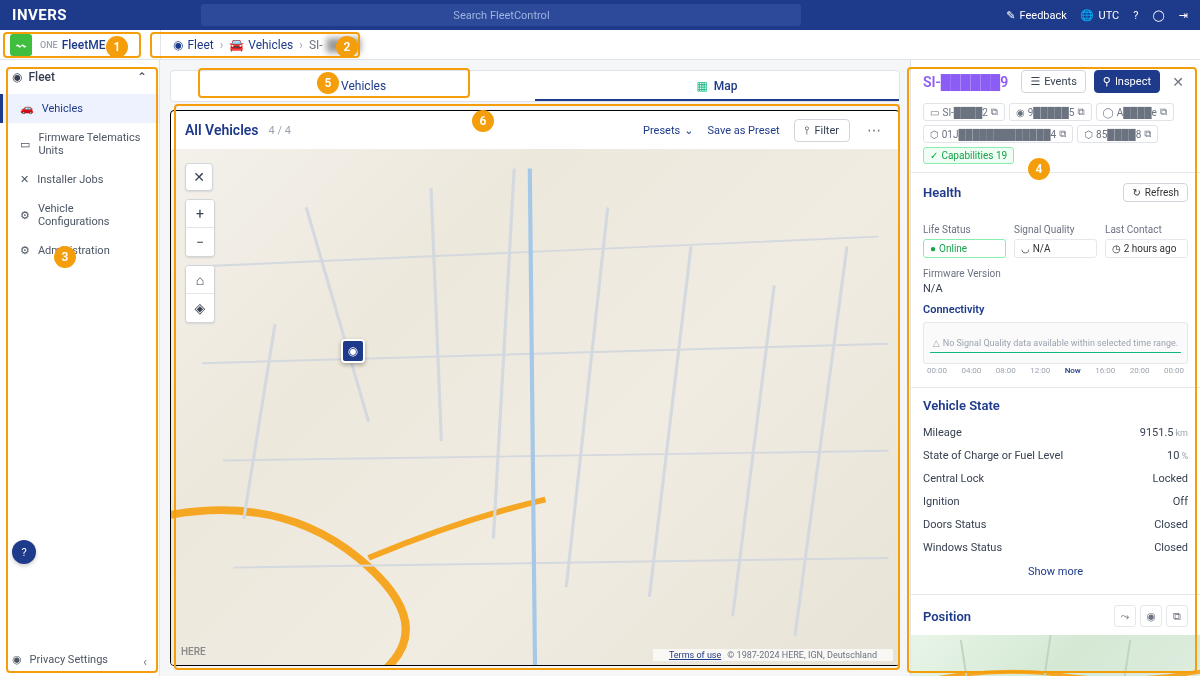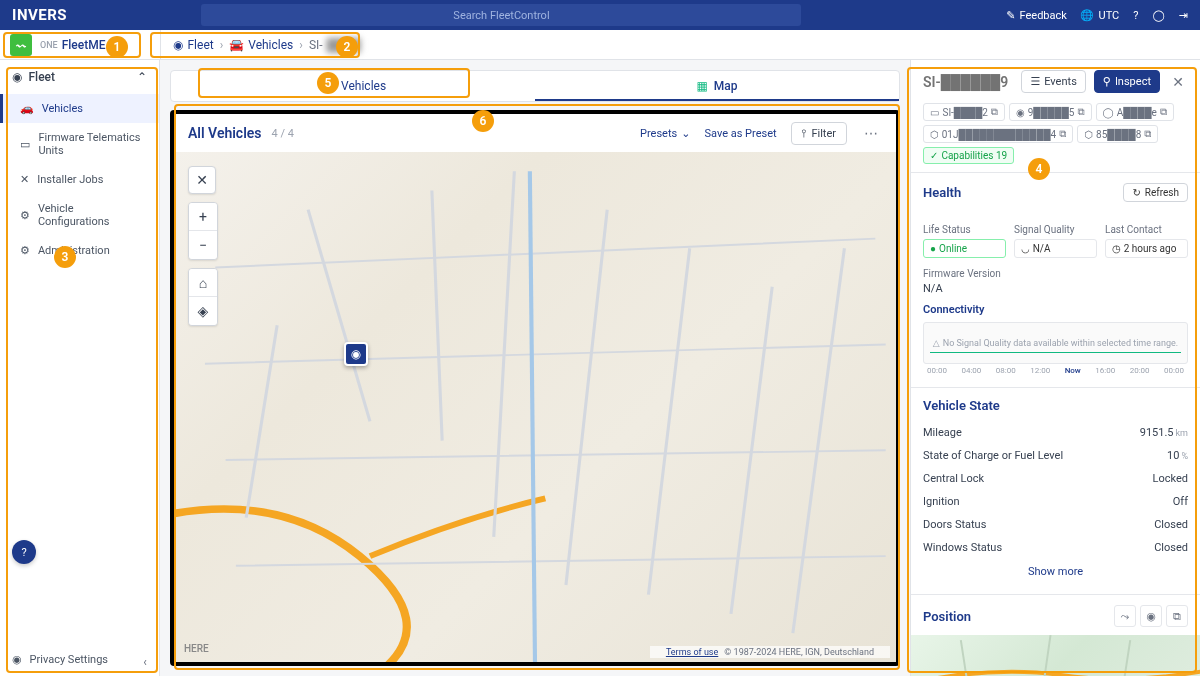--- a/index.html
+++ b/index.html
@@ -21,42 +21,42 @@
 .sidebar{width:160px;background:#fff;border-right:1px solid #e0e3e8;display:flex;flex-direction:column;position:relative}
 .side-head{padding:10px 12px;display:flex;align-items:center;justify-content:space-between;color:#374151;font-weight:500;cursor:pointer}
 .side-item{padding:8px 12px 8px 20px;display:flex;align-items:center;gap:8px;color:#4b5563;font-size:11px;cursor:pointer}
 .side-item.active{background:#eef2ff;color:#1e3a8a;border-left:3px solid #1e3a8a;padding-left:17px}
 .side-footer{margin-top:auto;padding:10px 12px;display:flex;align-items:center;gap:8px;color:#4b5563;font-size:11px;cursor:pointer}
 .side-collapse{position:absolute;bottom:6px;right:6px;width:16px;height:16px;display:flex;align-items:center;justify-content:center;color:#6b7280;cursor:pointer}
 .center{flex:1;padding:10px;display:flex;flex-direction:column;gap:8px;position:relative}
 .tabs{height:32px;background:#fff;border-radius:4px;display:flex;border:1px solid #e0e3e8}
 .tab{flex:1;display:flex;align-items:center;justify-content:center;gap:6px;font-size:12px;color:#1e3a8a;cursor:pointer}
 .tab.active{box-shadow:inset 0 -2px 0 #1e3a8a;font-weight:500}
-.content{flex:1;background:#fff;border-radius:4px;border:4px solid #000000;display:flex;flex-direction:column;overflow:hidden}
+.content{flex:1;background:#fff;border-radius:4px;border:1px solid #000000;display:flex;flex-direction:column;overflow:hidden}
 .content-head{height:38px;display:flex;align-items:center;padding:0 14px;gap:10px}
 .title{font-size:14px;font-weight:600;color:#1e3a8a}
 .count{font-size:11px;color:#9ca3af}
 .head-right{margin-left:auto;display:flex;align-items:center;gap:14px;font-size:11px;color:#1e3a8a}
 .link{cursor:pointer;display:flex;align-items:center;gap:4px}
 .filter-btn{border:1px solid #d1d5db;border-radius:4px;padding:4px 10px;display:flex;align-items:center;gap:5px;cursor:pointer;color:#374151}
 .more-btn{cursor:pointer;color:#6b7280;font-size:14px;letter-spacing:1px;padding:0 3px}
 .map{flex:1;position:relative;background:linear-gradient(135deg,#f4f1eb 0%,#ede8dc 30%,#f0ece2 60%,#e8e3d6 100%);overflow:hidden}
 .map svg{position:absolute;inset:0;width:100%;height:100%}
 .map-ctrl{position:absolute;left:14px;top:14px;display:flex;flex-direction:column;gap:8px}
 .mc-btn{width:28px;height:28px;background:#fff;border:1px solid #d1d5db;border-radius:4px;display:flex;align-items:center;justify-content:center;cursor:pointer;font-size:14px;color:#374151;box-shadow:0 1px 2px rgba(0,0,0,.1)}
 .mc-group{background:#fff;border:1px solid #d1d5db;border-radius:4px;overflow:hidden;box-shadow:0 1px 2px rgba(0,0,0,.1)}
 .mc-group .mc-btn{border:none;border-radius:0;border-bottom:1px solid #e5e7eb}
 .mc-group .mc-btn:last-child{border-bottom:none}
 .marker{position:absolute;left:170px;top:190px;width:24px;height:24px;background:#1e3a8a;border-radius:4px;display:flex;align-items:center;justify-content:center;color:#fff;border:2px solid #fff;box-shadow:0 2px 4px rgba(0,0,0,.3)}
 .map-attr{position:absolute;right:6px;bottom:4px;font-size:9px;color:#6b7280;background:rgba(255,255,255,.7);padding:1px 16px}
 .map-attr a{color:#1e3a8a;text-decoration:underline;margin-right:6px}
 .here-logo{position:absolute;left:10px;bottom:8px;font-size:10px;color:#888;font-weight:500}
 .right-panel{width:290px;background:#fff;border-left:1px solid #e0e3e8;display:flex;flex-direction:column;overflow-y:auto;position:relative}
 .rp-head{padding:10px 12px;display:flex;align-items:center;gap:8px}
-.rp-title{font-size:14px;font-weight:600;color:#737373;flex:1}
+.rp-title{font-size:14px;font-weight:600;color:#8b5cf6;flex:1}
 .rp-btn{border:1px solid #d1d5db;border-radius:4px;padding:4px 8px;font-size:11px;display:flex;align-items:center;gap:4px;cursor:pointer;color:#374151}
 .rp-btn.primary{background:#1e3a8a;color:#fff;border-color:#1e3a8a}
 .rp-close{width:20px;height:20px;display:flex;align-items:center;justify-content:center;cursor:pointer;color:#6b7280;font-size:14px}
 .rp-chips{padding:0 12px 8px;display:flex;flex-wrap:wrap;gap:4px}
 .chip{border:1px solid #e0e3e8;border-radius:3px;padding:2px 6px;font-size:10px;color:#6b7280;display:flex;align-items:center;gap:3px}
 .chip.green{border-color:#86efac;color:#16a34a;background:#f0fdf4}
 .blur{filter:blur(3px);color:#999}
 .rp-tags{padding:4px 12px 10px;font-size:11px;color:#9ca3af}
 .rp-section{border-top:1px solid #e5e7eb;padding:10px 12px}
 .rp-sec-head{display:flex;align-items:center;justify-content:space-between;margin-bottom:22px}

